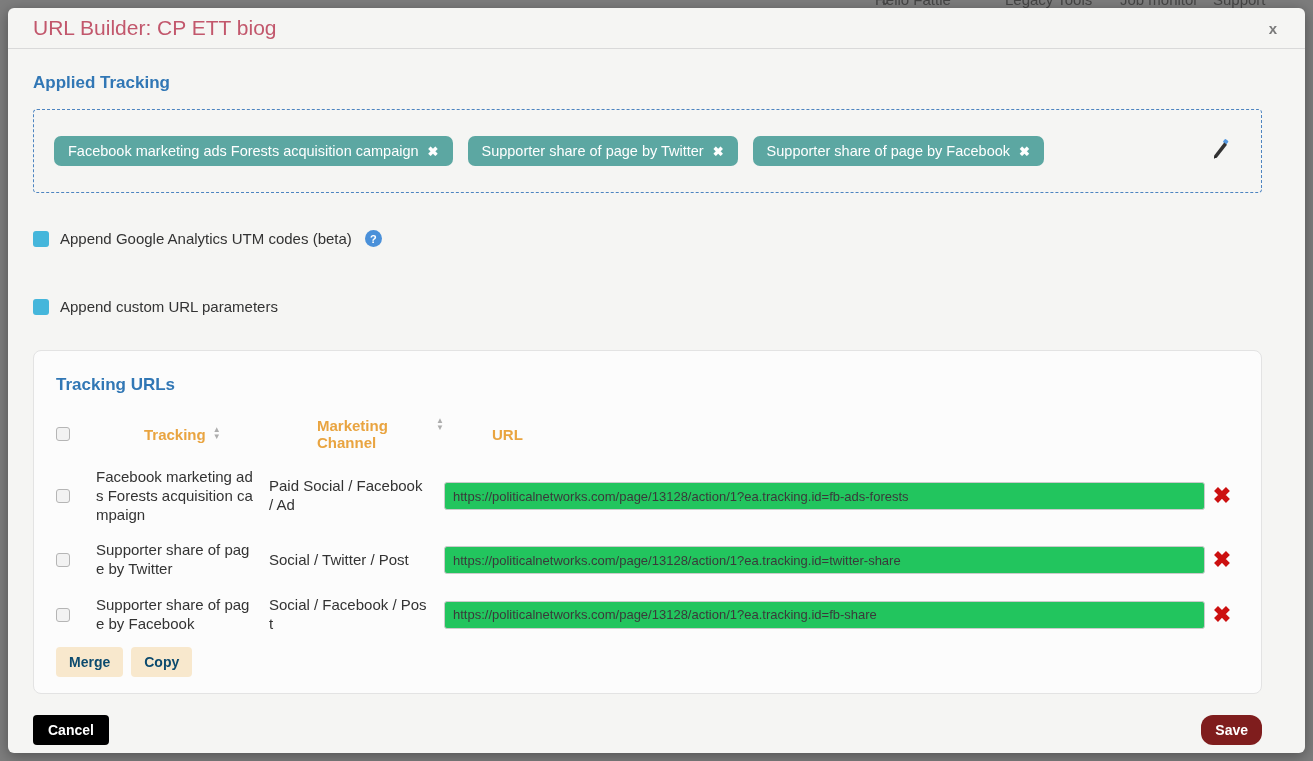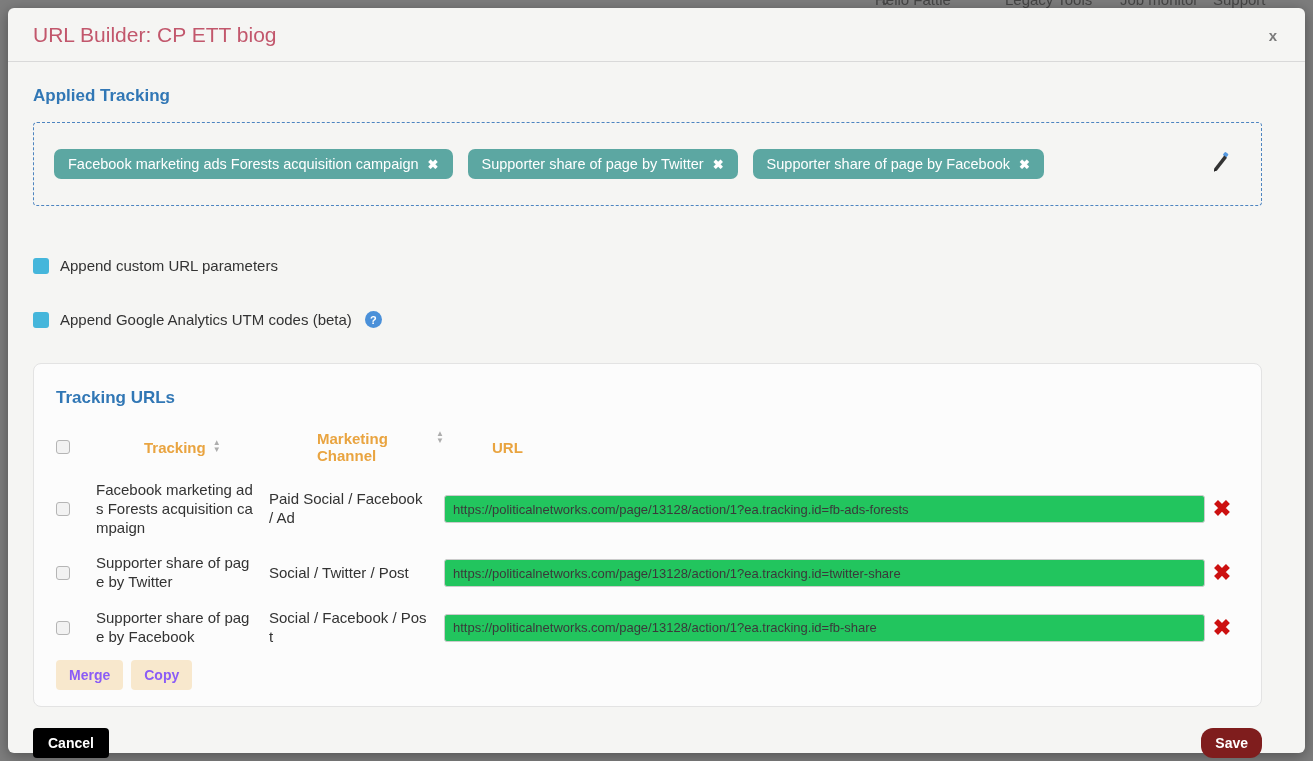--- a/index.html
+++ b/index.html
@@ -18,21 +18,21 @@
   .nav-job     { left:1120px; }
   .nav-support { left:1213px; }
   .chev { font-size:12px; margin-left:4px; }
 
   
   .modal {
     position:absolute; left:8px; top:8px; width:1297px; height:745px;
     background:#f5f5f3; border-radius:6px;
     box-shadow:0 3px 14px rgba(0,0,0,.35);
   }
-  .modal-header { position:relative; height:54px; border-bottom:1px solid #d9d9d9; }
+  .modal-header { position:relative; height:41px; border-bottom:1px solid #d9d9d9; }
   .modal-title {
     position:absolute; left:25px; top:50%; transform:translateY(-50%);
     font-size:21px; color:#c2576c;
   }
   .modal-close {
     position:absolute; right:28px; top:50%; transform:translateY(-50%);
     font-size:15px; font-weight:700; color:#7a7a7a; cursor:pointer; line-height:1;
   }
   .modal-body { padding:24px 43px 0 25px; }
 
@@ -93,21 +93,21 @@
     width:100%; height:28px; border:1px solid #cbcbcb; border-radius:3px;
     background:#22c55e; padding:0 8px; font-size:13px; color:#3a3a3a;
     font-family:"Liberation Sans", sans-serif;
   }
   .del-x {
     justify-self:center; color:#cc1010; font-size:22px; font-weight:700;
     cursor:pointer; line-height:1;
   }
   .bulk-btns { margin-top:14px; display:flex; gap:8px; }
   .btn-disabled {
-    background:#f8e8cd; color:#8b5cf6; font-weight:700; font-size:14px;
+    background:#f8e8cd; color:#0c4a6e; font-weight:700; font-size:14px;
     border:none; border-radius:4px; padding:7px 13px; cursor:default;
   }
 
   
   .footer { margin-top:21px; display:flex; justify-content:space-between; }
   .btn-cancel {
     background:#000000; color:#fff; font-weight:700; font-size:14px;
     border:none; border-radius:4px; padding:7px 15px; cursor:pointer;
   }
   .btn-save {
@@ -154,29 +154,29 @@
       </span>
       <span class="pencil-wrap">
         <svg width="22" height="22" viewBox="0 0 22 22">
           <rect x="14.5" y="1.5" width="4.5" height="4" rx="1" transform="rotate(38 16.5 3.5)" fill="#5599e0"></rect>
           <path d="M15.2 4.6 L18.0 6.8 L8.2 19.2 L5.0 20.4 L5.6 17.0 Z" fill="#333"></path>
           <path d="M5.6 17.0 L8.2 19.2 L5.0 20.4 Z" fill="#222"></path>
         </svg>
       </span>
     </div>
 
-    <div class="check-row row-custom">
-      <span class="blue-check"></span>
-      <span>Append custom URL parameters</span>
-    </div>
-
     <div class="check-row row-utm">
       <span class="blue-check"></span>
       <span>Append Google Analytics UTM codes (beta)</span>
       <span class="help-icon">?</span>
+    </div>
+
+    <div class="check-row row-custom">
+      <span class="blue-check"></span>
+      <span>Append custom URL parameters</span>
     </div>
 
     <div class="panel">
       <div class="section-heading">Tracking URLs</div>
 
       <div class="grid-row thead">
         <span class="gray-check"></span>
         <span class="th">
           <span>Tracking</span>
           <span class="sort">

